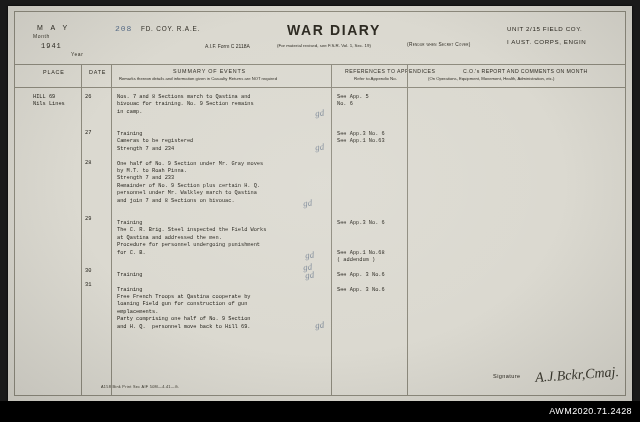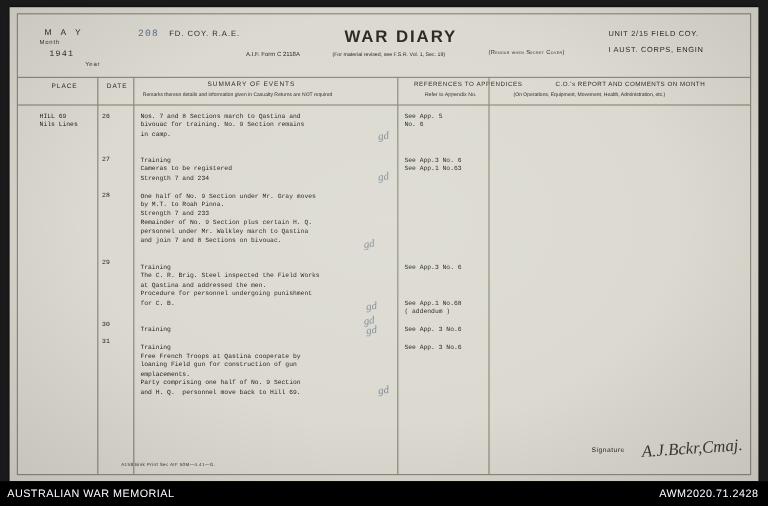--- a/index.html
+++ b/index.html
@@ -266,17 +266,16 @@
         </div>
 
       <div id="printline">A158 Bink Print Sec AIF  50M—4.41—G.</div>
       <div id="sig-label">Signature</div>
       <div id="signature">A.J.Bckr,Cmaj.</div>
 
     </div>
   </div>
 
   <div class="footer">
-    <div id="awm-label">AUSTRALIAN WAR MEMORIAL</div>
     <div id="awm-id">AWM2020.71.2428</div>
   </div>
 
 </div>
 
 </body></html>

